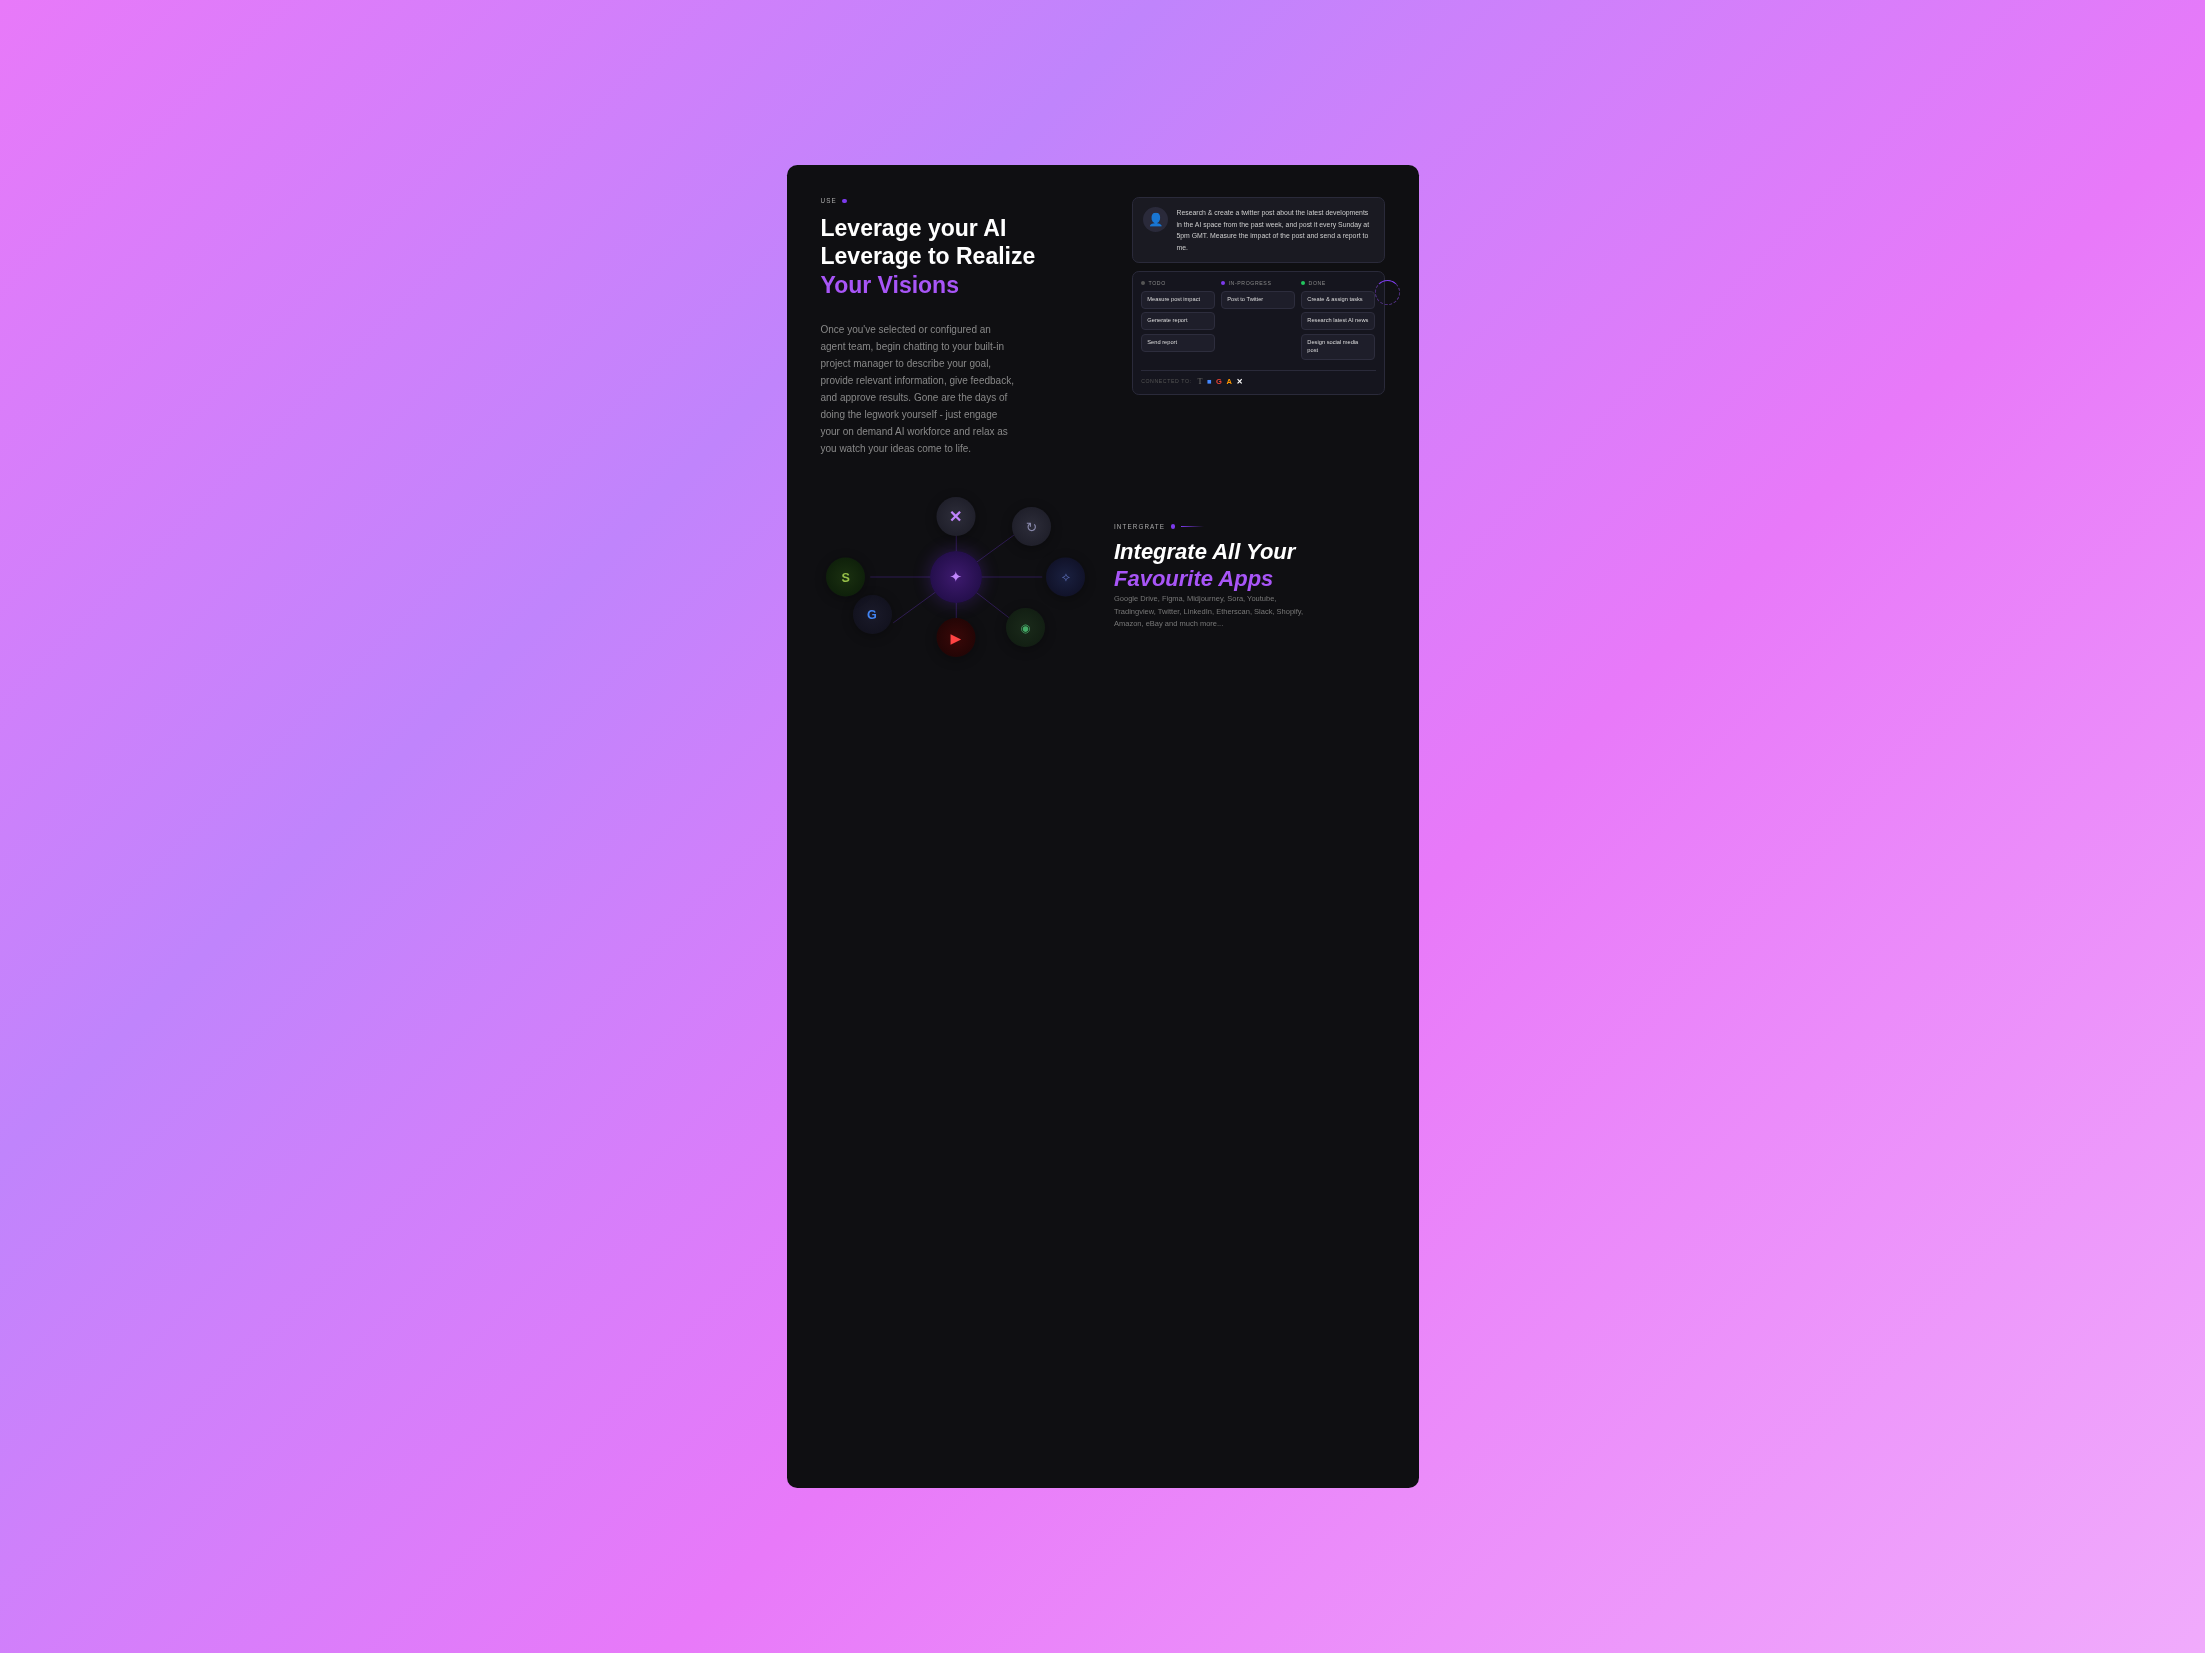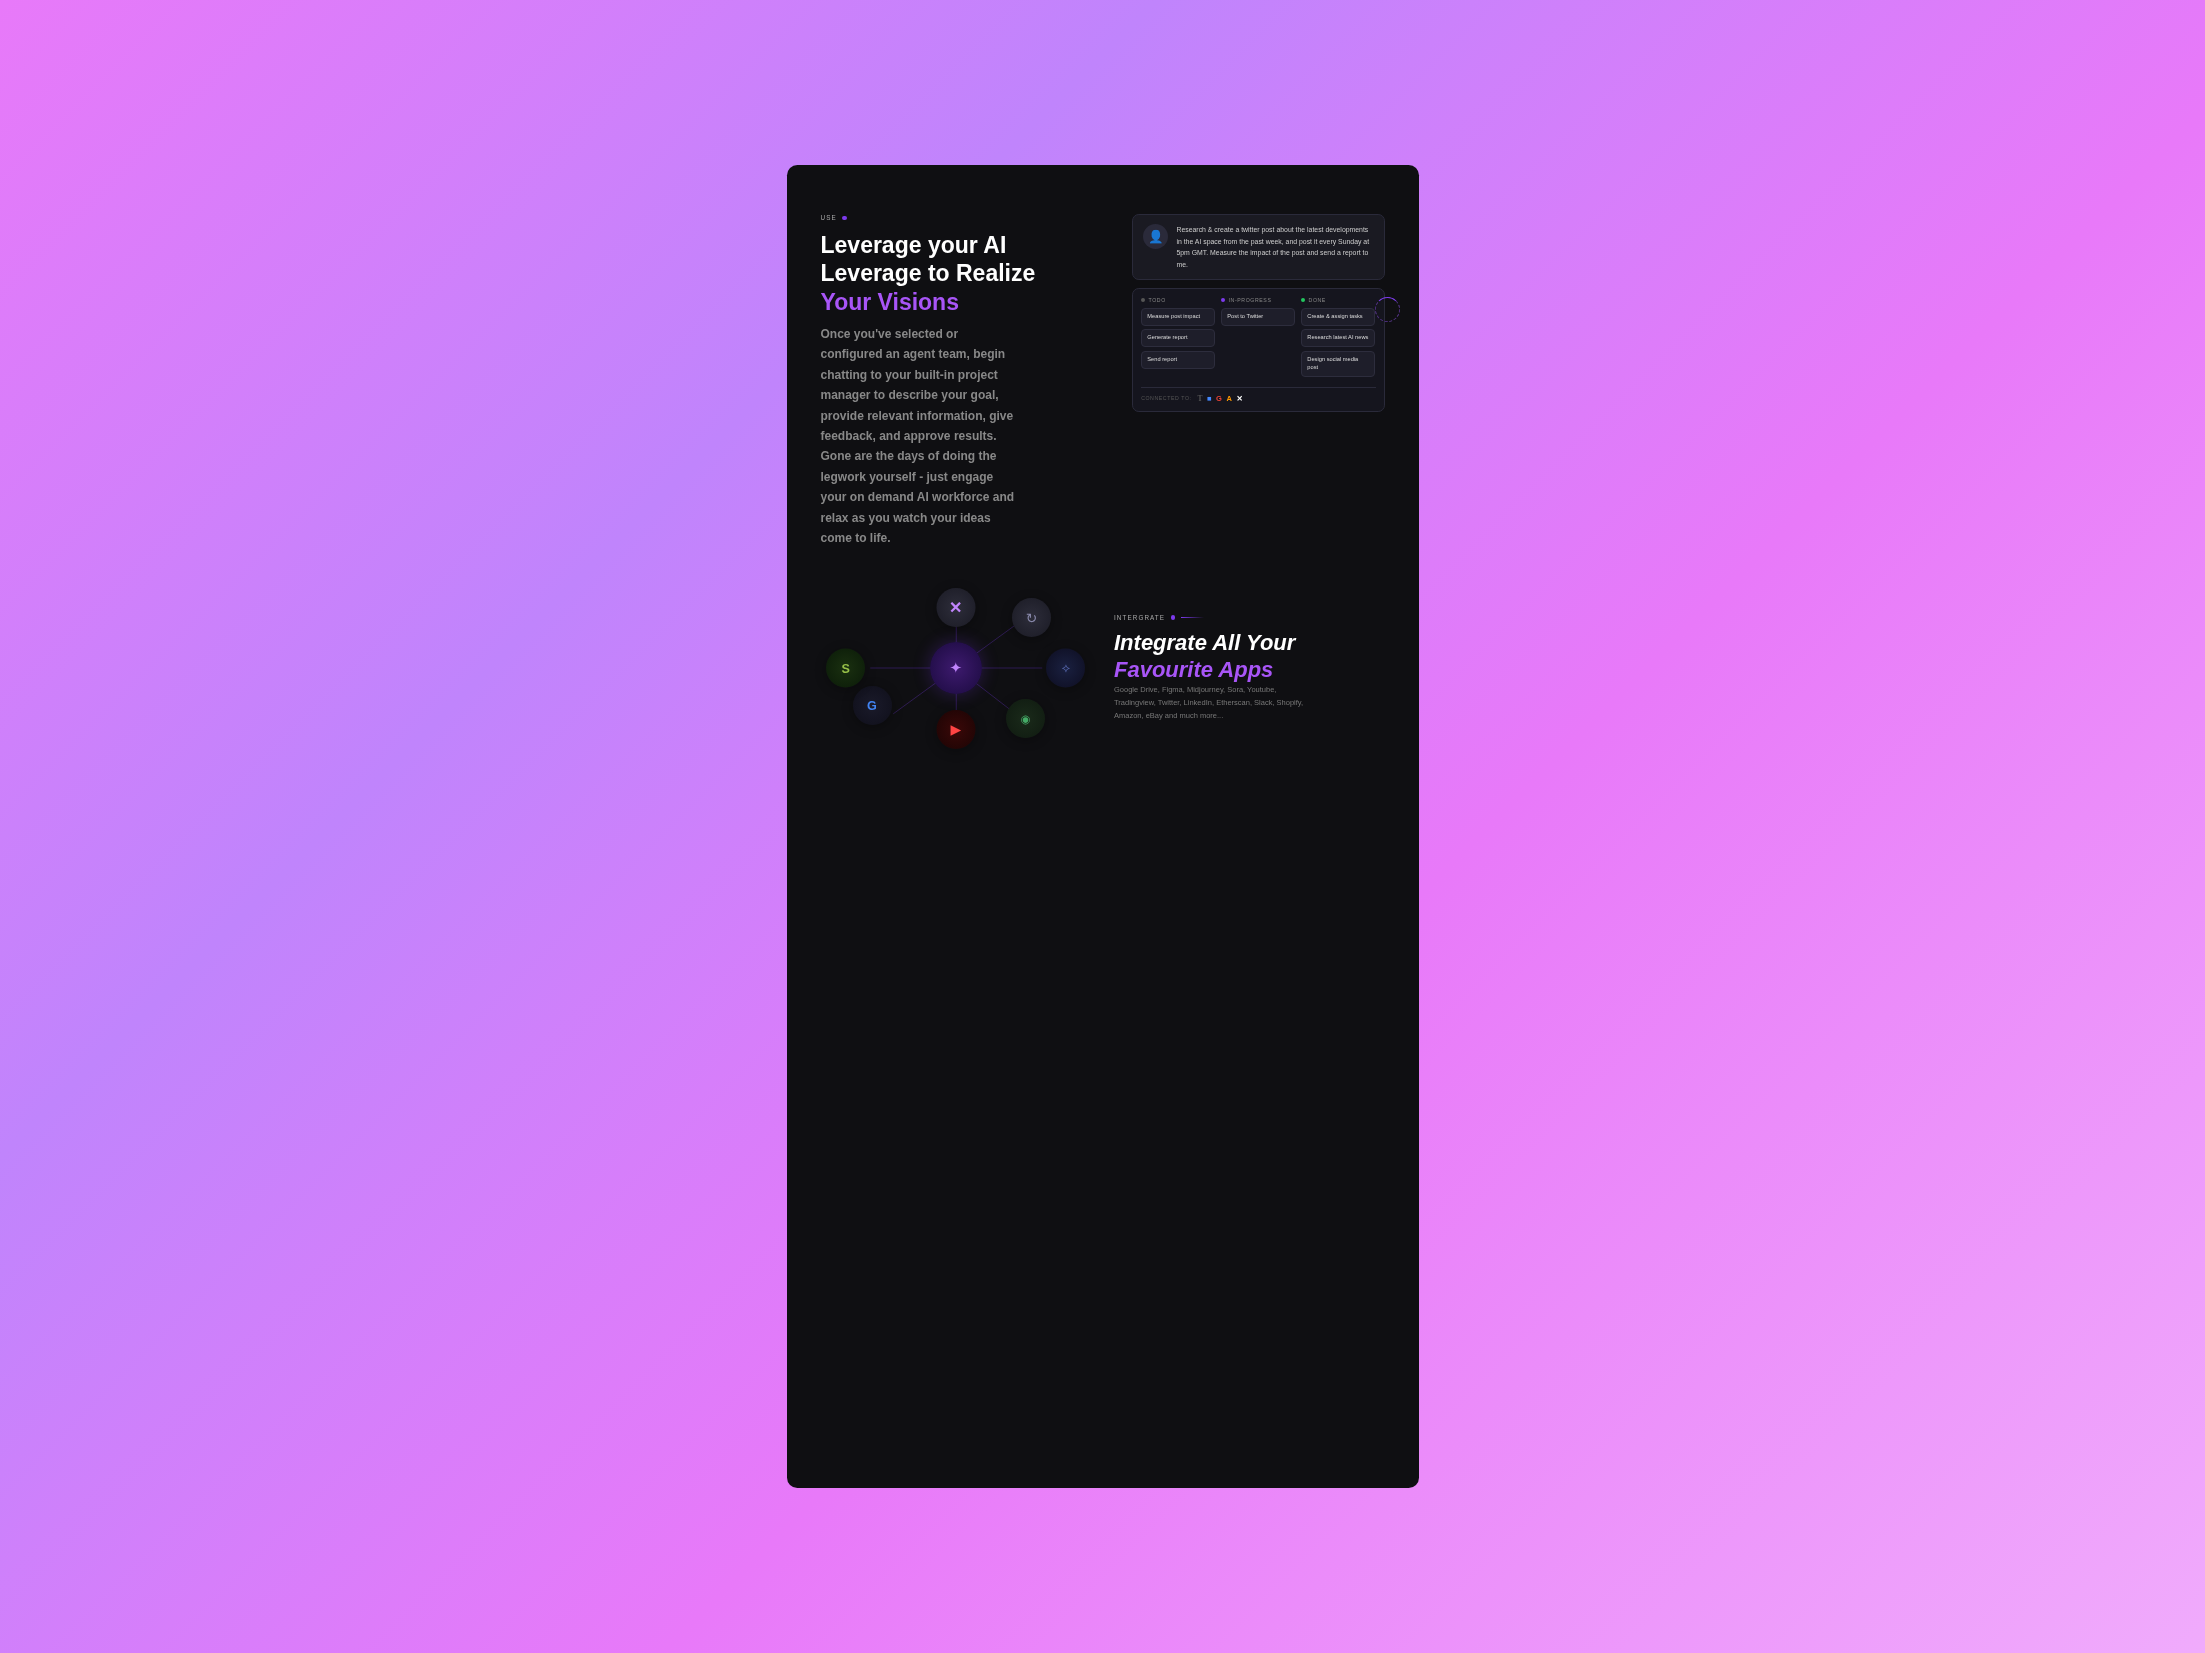--- a/index.html
+++ b/index.html
@@ -11,21 +11,21 @@
       align-items: center;
       justify-content: center;
       font-family: -apple-system, BlinkMacSystemFont, 'Segoe UI', sans-serif;
     }
     .main-card {
       background: #0f0f12;
       border-radius: 10.3px;
       width: 88vw;
       max-width: 632px;
       min-height: 80vh;
-      padding: 49px 34px;
+      padding: 32px 34px;
       position: relative;
       overflow: hidden;
     }
     
     .top-section {
       display: flex;
       gap: 34px;
       align-items: flex-start;
     }
     .left-col {
@@ -60,26 +60,25 @@
       color: #fff;
       line-height: 1.15;
       margin-bottom: 2.3px;
     }
     .headline-purple {
       color: #a855f7;
       font-size: 23px;
       font-weight: 700;
     }
     .description {
-      margin-top: 8px;
+      margin-top: 22px;
       color: #888;
-      font-size: 12px;
+      font-size: 10px;
       line-height: 1.7;
       max-width: 195px;
-      font-weight: bold;
     }
     
     .right-col {
       flex: 1;
       display: flex;
       flex-direction: column;
       gap: 8px;
       position: relative;
     }
     .chat-bubble {

